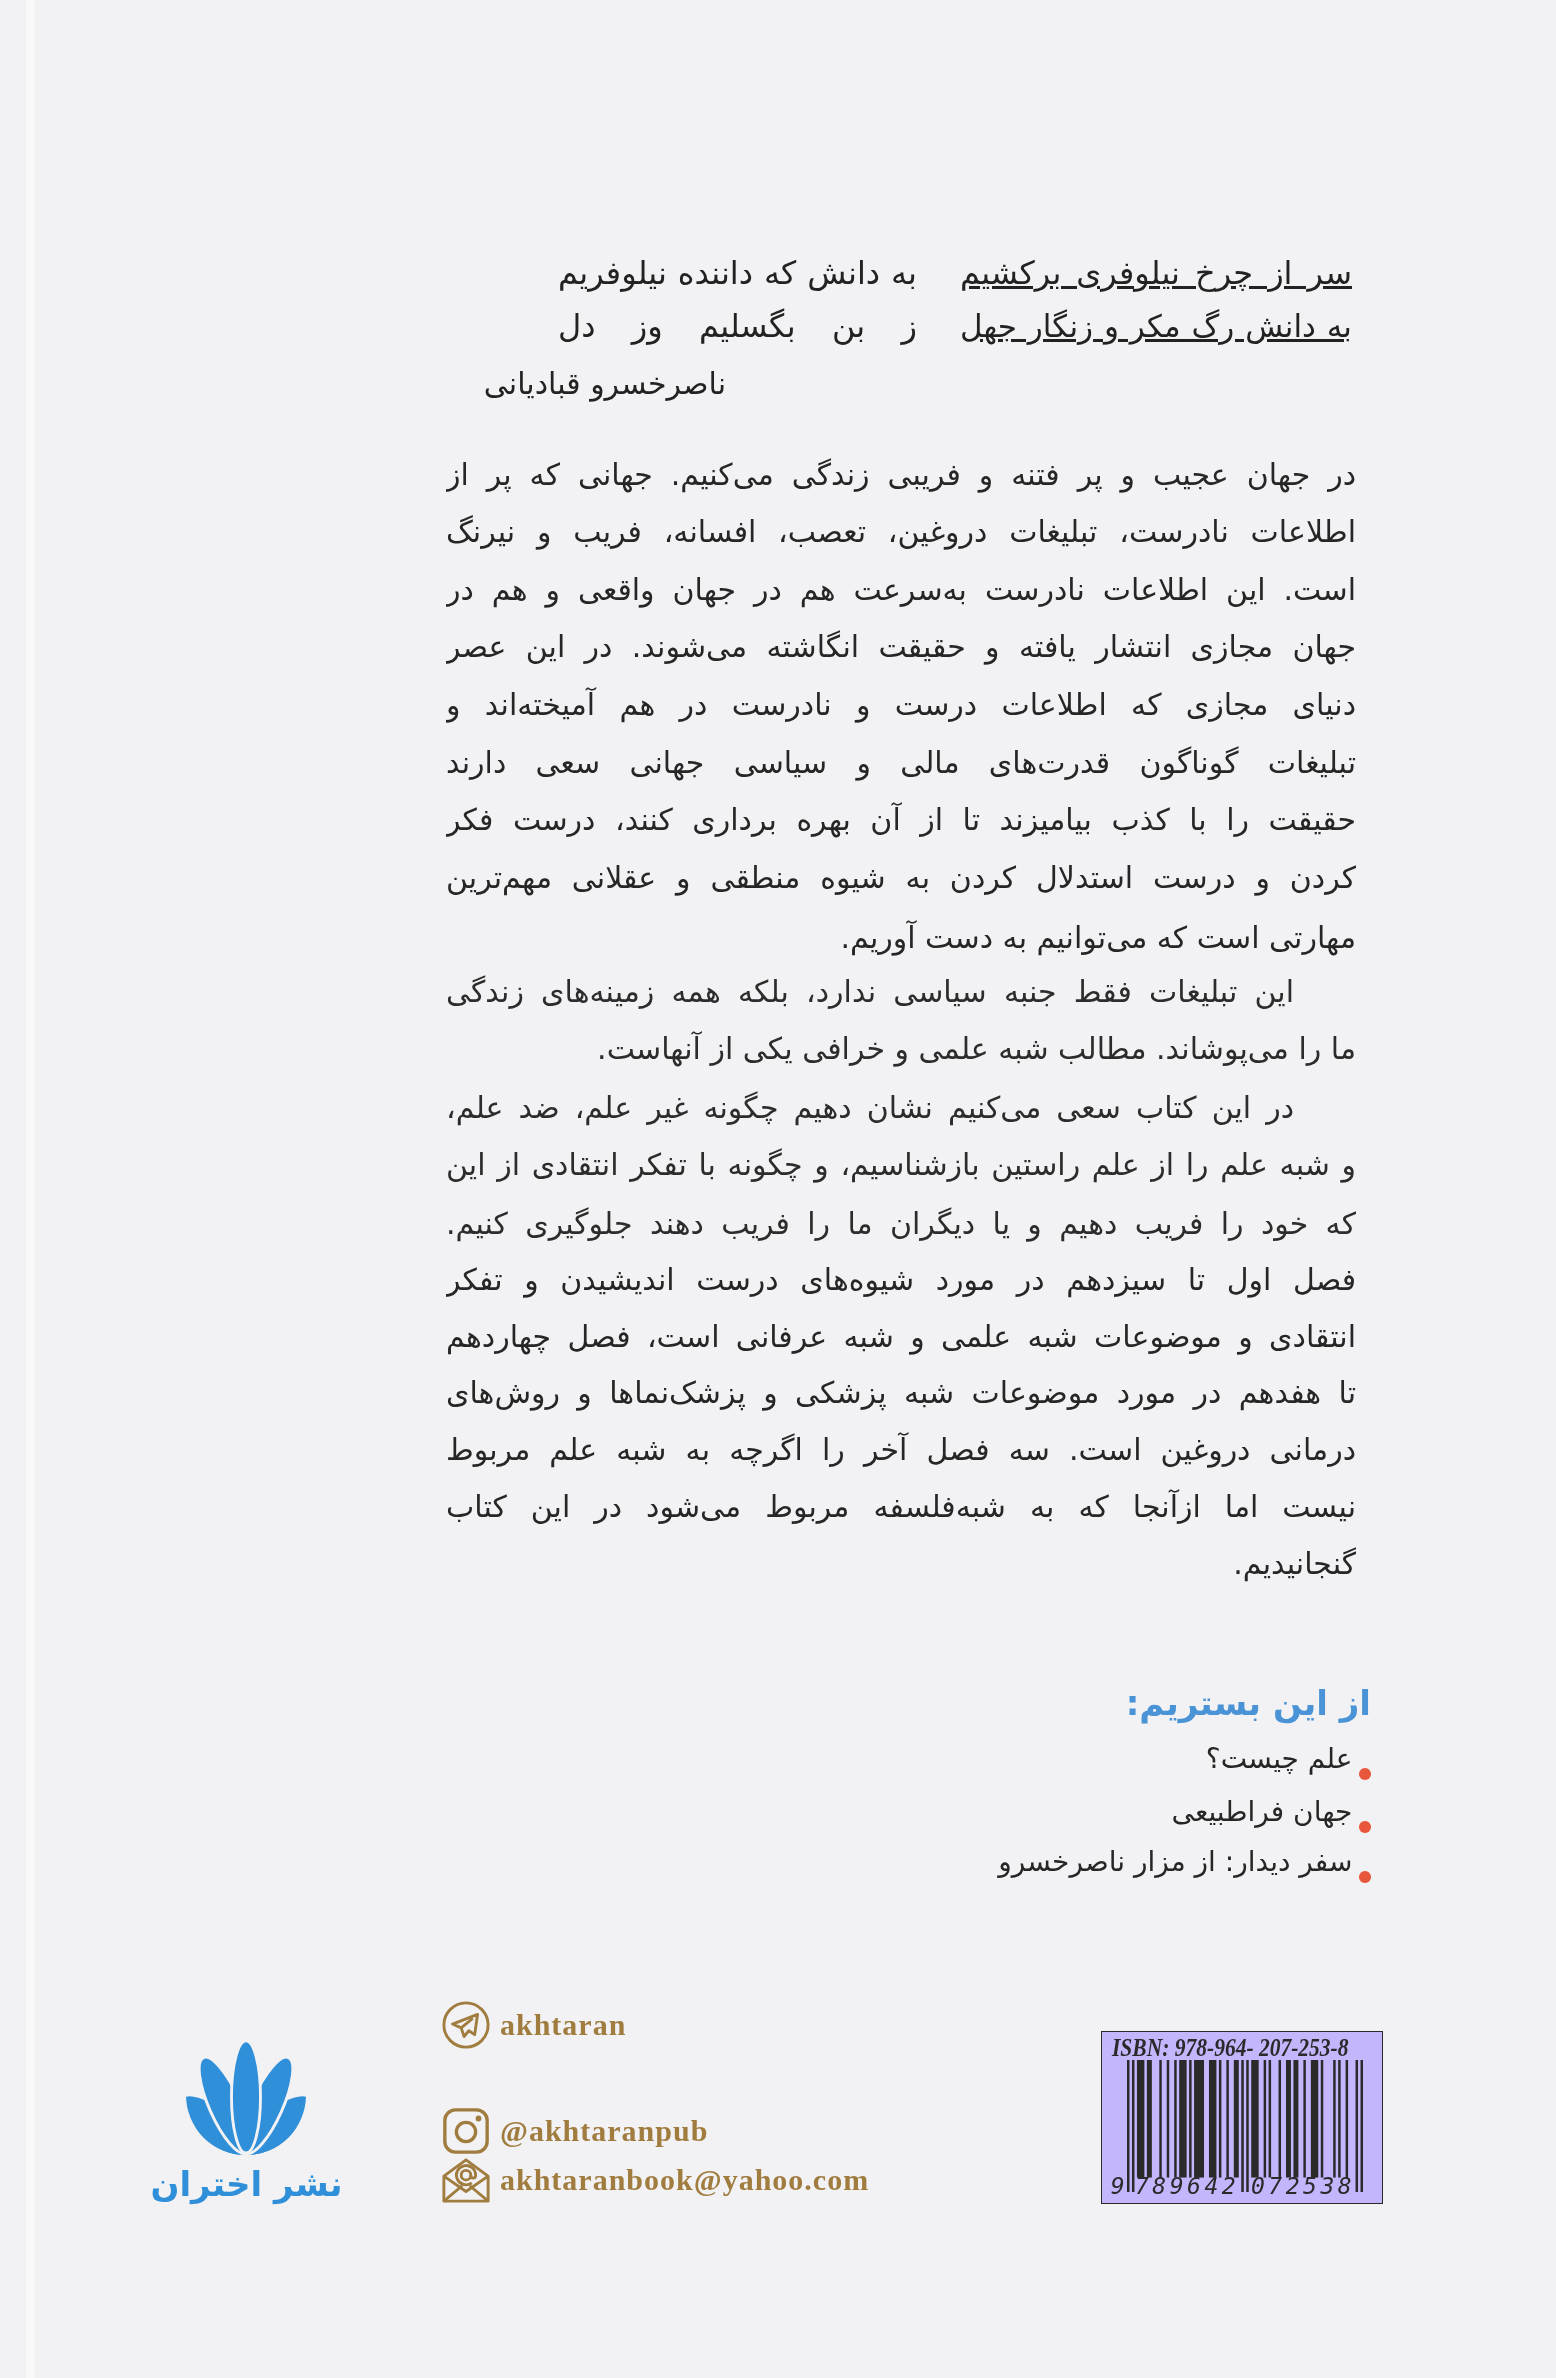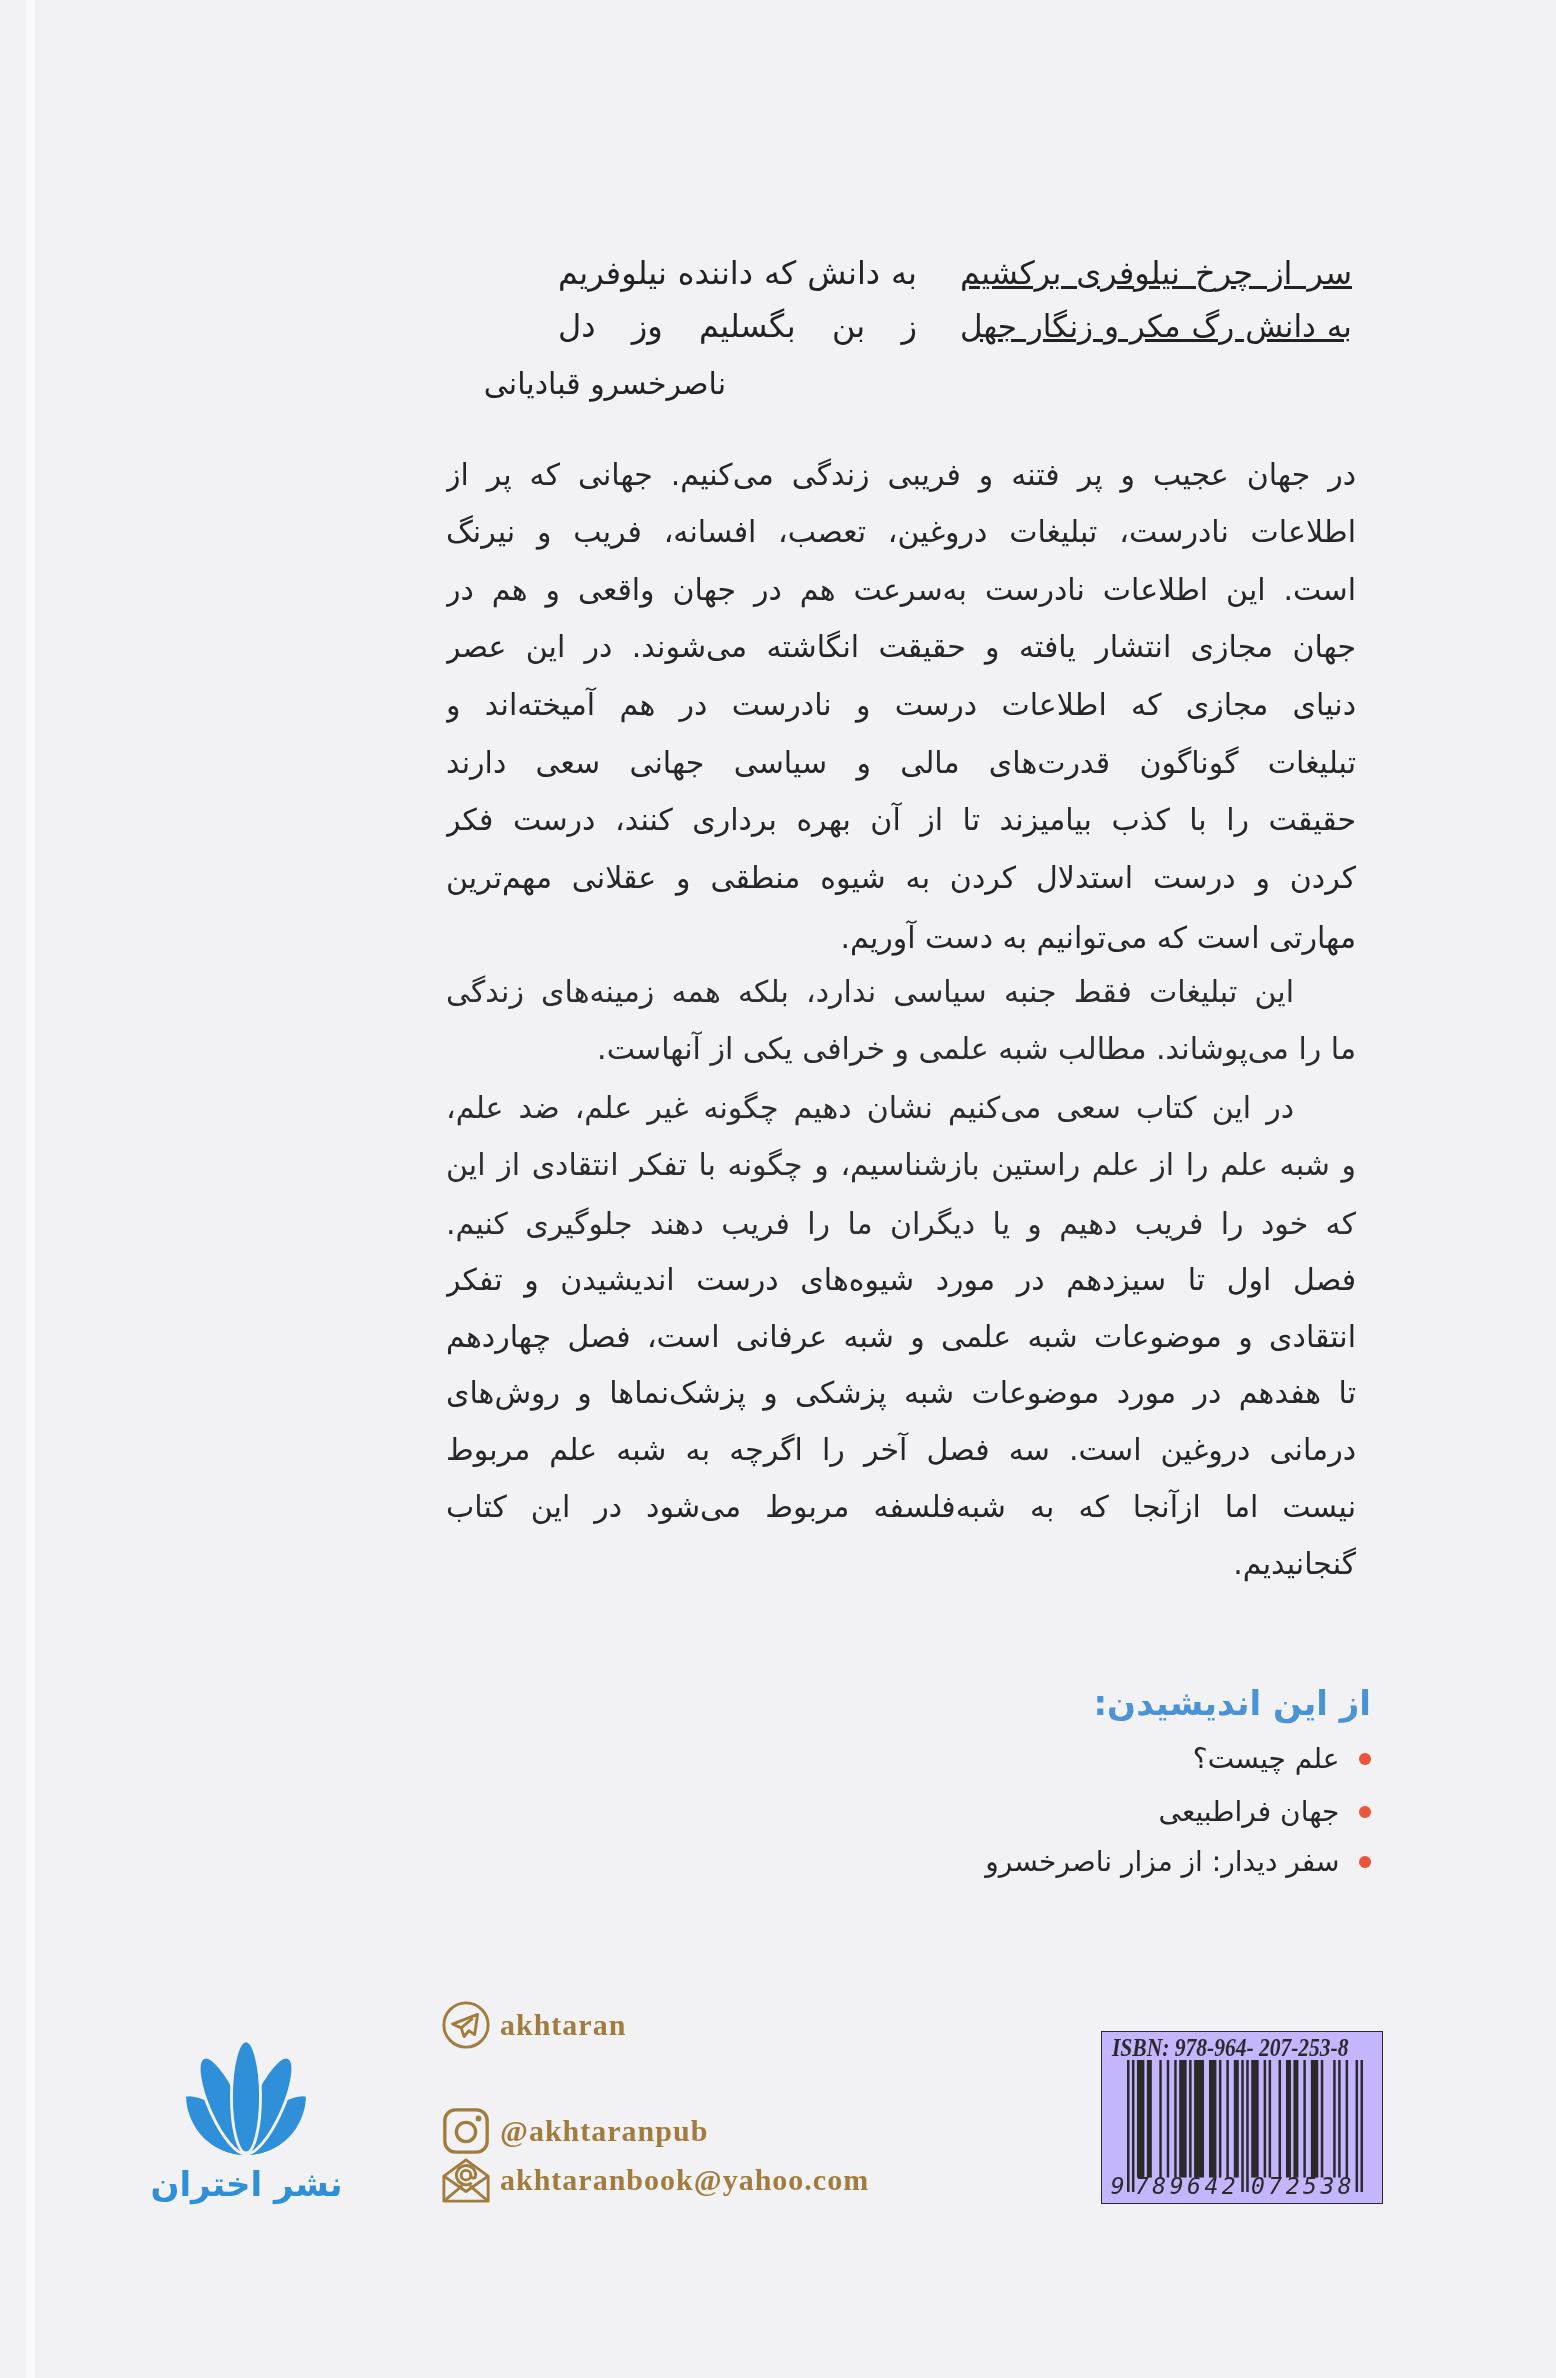--- a/index.html
+++ b/index.html
@@ -33,21 +33,21 @@
   .indent { padding-right:62px; }
   .soft { filter:blur(0.3px); color:#2c2c2c; }
 
   
   .ow-heading {
     position:absolute; right:185px; top:1681px; height:44px; line-height:44px;
     font-size:34px; font-weight:bold; direction:rtl; white-space:nowrap;
   }
   .ow-item {
     position:absolute; right:185px; height:42px; line-height:42px;
-    display:flex; flex-direction:row-reverse; align-items:center; gap:20px;
+    display:flex; flex-direction:row-reverse; align-items:flex-end; gap:7px;
     direction:ltr; white-space:nowrap;
   }
   .ow-bullet { width:11.6px; height:11.6px; border-radius:50%; flex:0 0 11.6px; }
   .ow-text { font-size:28px; direction:rtl; color:#262626; }
 
   
   .logo { position:absolute; left:186px; top:2035px; width:120px; height:120px; }
   .logo-text {
     position:absolute; left:150px; width:193px; top:2161px; height:46px; line-height:46px;
     text-align:center; font-size:34px; font-weight:bold; direction:rtl; white-space:nowrap;
@@ -117,21 +117,21 @@
 
     <div class="line j fit" style="top:1256px;">فصل اول تا سیزدهم در مورد شیوه‌های درست اندیشیدن و تفکر</div>
     <div class="line j fit" style="top:1313px;">انتقادی و موضوعات شبه علمی و شبه عرفانی است، فصل چهاردهم</div>
     <div class="line j fit" style="top:1369px;">تا هفدهم در مورد موضوعات شبه پزشکی و پزشک‌نماها و روش‌های</div>
     <div class="line j fit" style="top:1426px;">درمانی دروغین است. سه فصل آخر را اگرچه به شبه علم مربوط</div>
     <div class="line j fit" style="top:1483px;">نیست اما ازآنجا که به شبه‌فلسفه مربوط می‌شود در این کتاب</div>
     <div class="line r fit" style="top:1540px;">گنجانیدیم.</div>
   </div>
 
   <div>
-    <div class="ow-heading" style="color:#4a93d6;">از این اندیشیدن:</div>
+    <div class="ow-heading" style="color:#4a93d6;">از این بستریم:</div>
     <div class="ow-item" style="top:1738px;">
       <span class="ow-bullet" style="background:#e8573c;"></span>
       <span class="ow-text">علم چیست؟</span>
     </div>
     <div class="ow-item" style="top:1791px;">
       <span class="ow-bullet" style="background:#e8573c;"></span>
       <span class="ow-text">جهان فراطبیعی</span>
     </div>
     <div class="ow-item" style="top:1841px;">
       <span class="ow-bullet" style="background:#e8573c;"></span>

